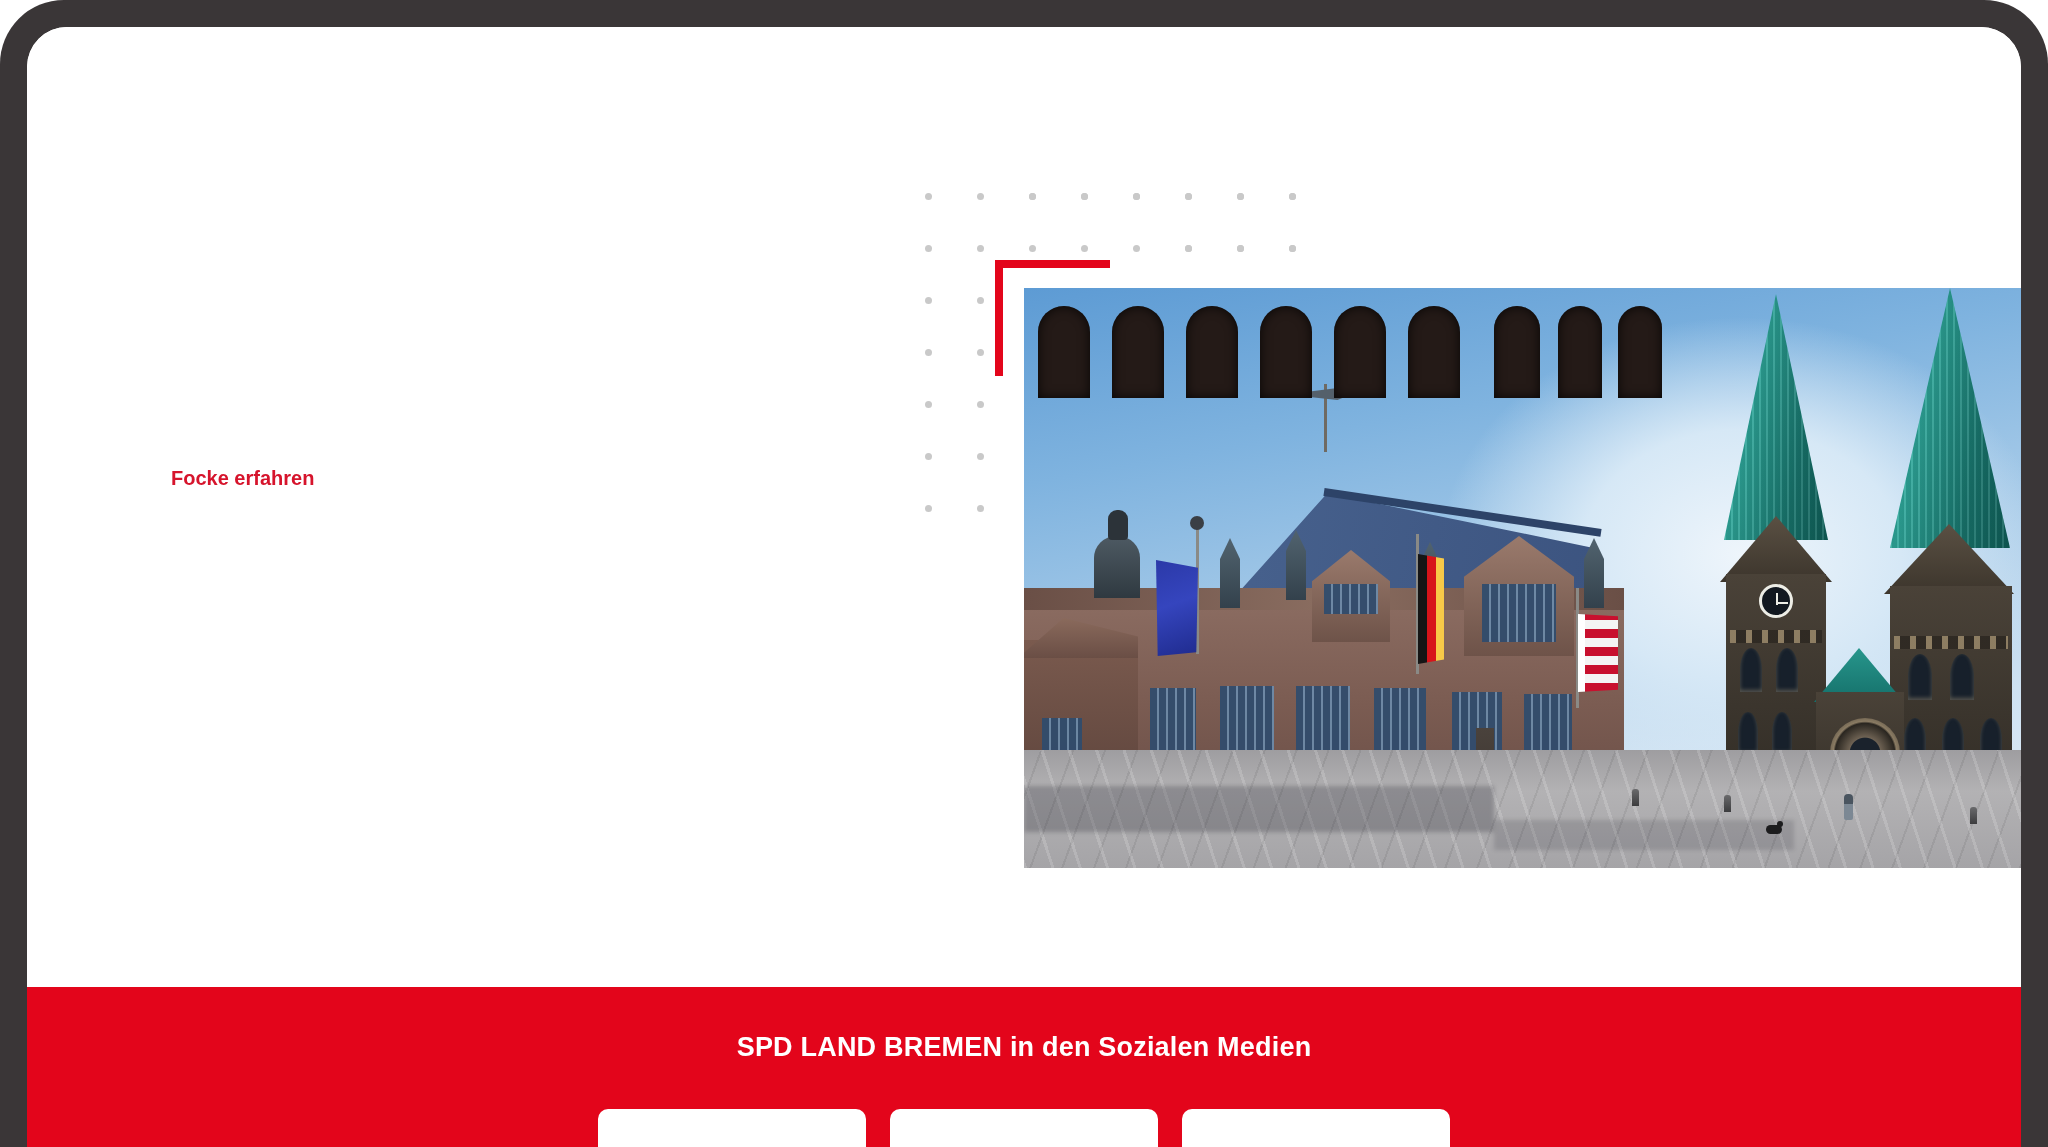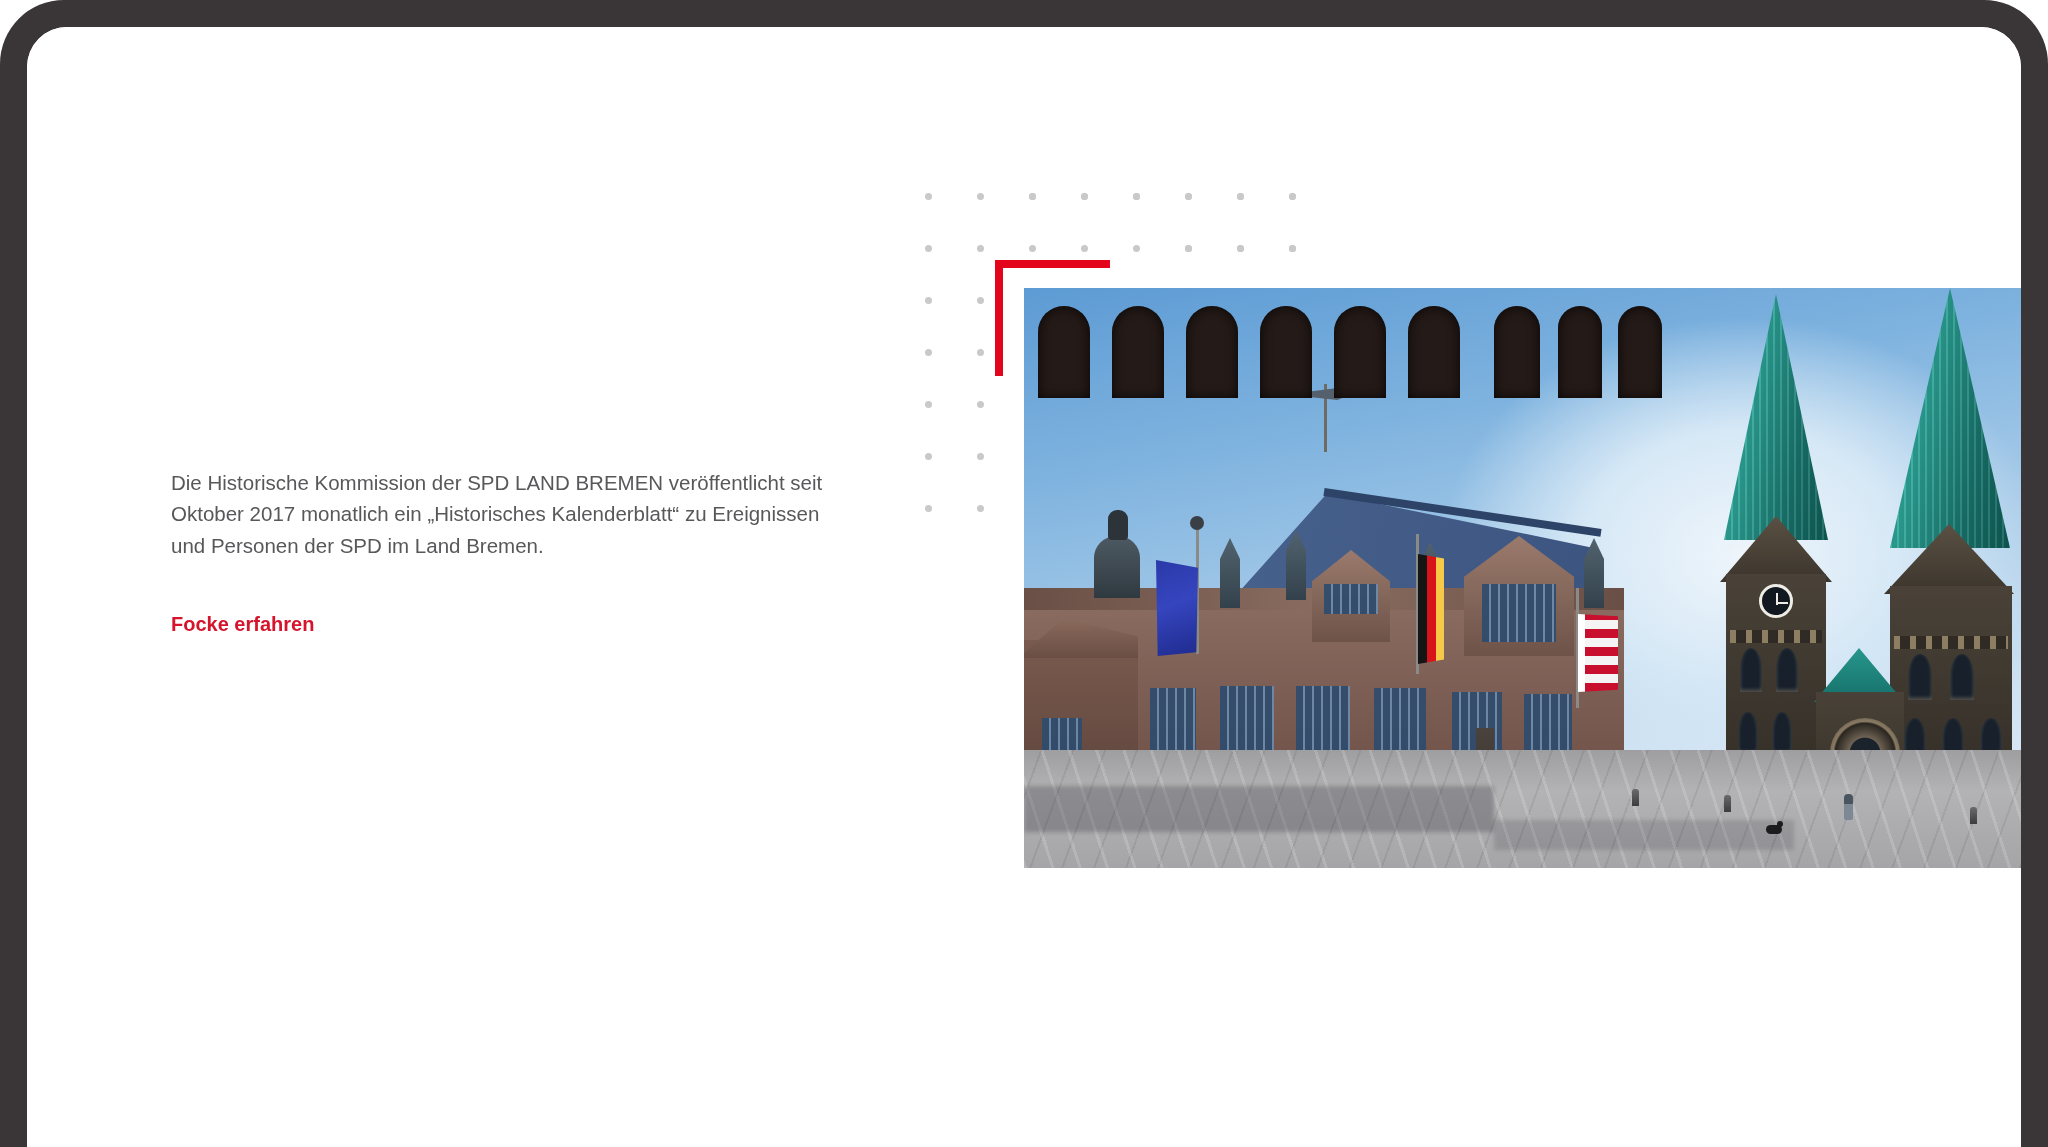--- a/index.html
+++ b/index.html
@@ -422,20 +422,27 @@
           <div class="person" style="left:820px; bottom:48px;"></div>
           <div class="dog" style="left:742px; bottom:34px;"></div>
           <div class="bollard" style="left:946px; bottom:44px;"></div>
           <div class="bollard" style="left:700px; bottom:56px;"></div>
           <div class="bollard" style="left:608px; bottom:62px;"></div>
         </div>
 
       </div>
 
       <div id="text-col">
-        <p id="body-copy">Die Historische Kommission der SPD LAND BREMEN veröffentlicht seit Oktober 2017 monatlich ein „Historisches Kalenderblatt“ zu Ereignissen und Personen der SPD im Land Bremen.</p>
         <a id="more-link" href="#">Focke erfahren</a>
       </div>
 
+      <div id="social-banner">
+        <div id="social-title">SPD LAND BREMEN in den Sozialen Medien</div>
+        <div id="social-cards">
+          <div class="social-card"></div>
+          <div class="social-card"></div>
+          <div class="social-card"></div>
+        </div>
+      </div>
 
     </div>
   </div>
 </div>
 
 </body></html>

